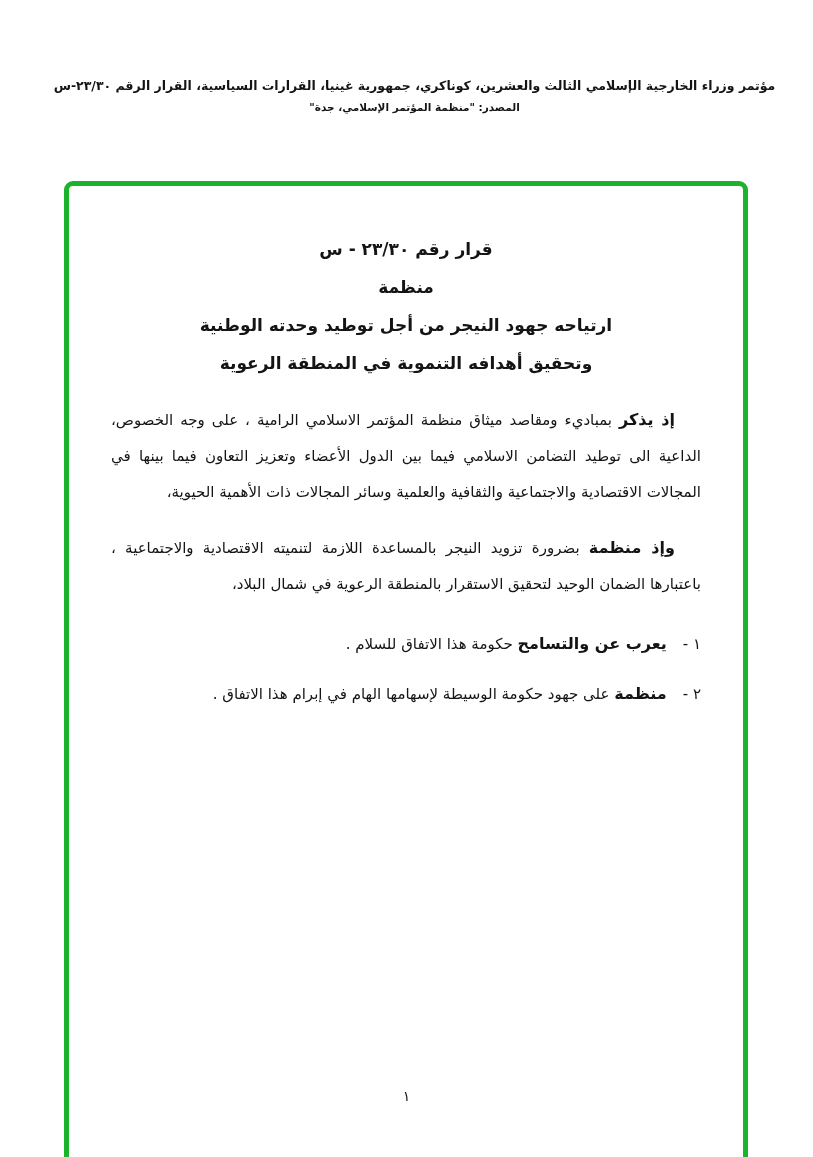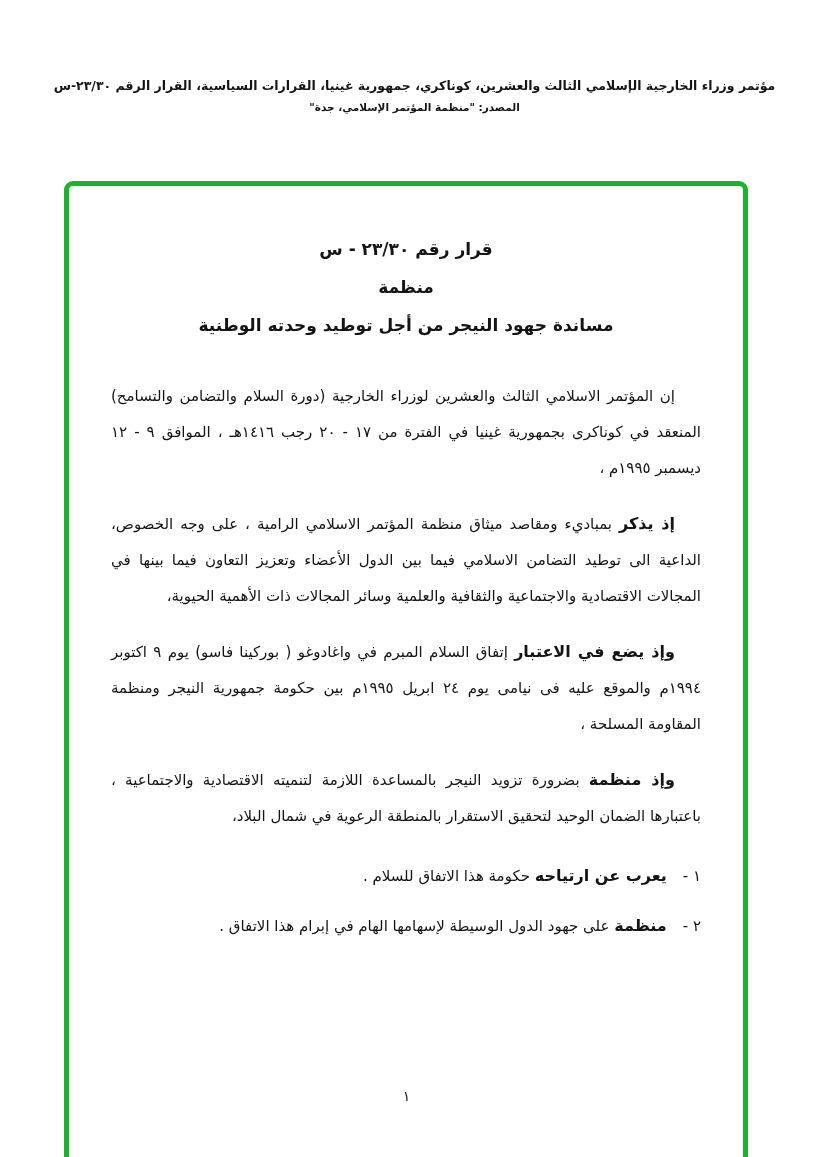--- a/index.html
+++ b/index.html
@@ -82,36 +82,35 @@
 <div class="doc-header" dir="rtl">
   <div class="h1">مؤتمر وزراء الخارجية الإسلامي الثالث والعشرين، كوناكري، جمهورية غينيا، القرارات السياسية، القرار الرقم ٢٣/٣٠-س</div>
   <div class="h2">المصدر: "منظمة المؤتمر الإسلامي، جدة"</div>
 </div>
 
 <div class="green-box">
 
   <div class="title-block" dir="rtl">
     <div>قرار رقم ٢٣/٣٠ - س</div>
     <div>منظمة</div>
-    <div>مساندة جهود النيجر من أجل توطيد وحدته الوطنية</div>
+    <div>ارتياحه جهود النيجر من أجل توطيد وحدته الوطنية</div>
+    <div>وتحقيق أهدافه التنموية في المنطقة الرعوية</div>
   </div>
 
-  <p class="para first lines-3" dir="rtl"><strong></strong><span>إن المؤتمر الاسلامي الثالث والعشرين لوزراء الخارجية (دورة السلام والتضامن والتسامح) المنعقد في كوناكرى بجمهورية غينيا في الفترة من ١٧ - ٢٠ رجب ١٤١٦هـ ، الموافق ٩ - ١٢ ديسمبر ١٩٩٥م ،</span></p>
 
   <p class="para lines-3" dir="rtl"><strong>إذ يذكر</strong><span> بمباديء ومقاصد ميثاق منظمة المؤتمر الاسلامي الرامية ، على وجه الخصوص، الداعية الى توطيد التضامن الاسلامي فيما بين الدول الأعضاء وتعزيز التعاون فيما بينها في المجالات الاقتصادية والاجتماعية والثقافية والعلمية وسائر المجالات ذات الأهمية الحيوية،</span></p>
 
-  <p class="para lines-3" dir="rtl"><strong>وإذ يضع في الاعتبار</strong><span> إتفاق السلام المبرم في واغادوغو ( بوركينا فاسو) يوم ٩ اكتوبر ١٩٩٤م والموقع عليه فى نيامى يوم ٢٤ ابريل ١٩٩٥م بين حكومة جمهورية النيجر ومنظمة المقاومة المسلحة ،</span></p>
 
   <p class="para lines-2" dir="rtl"><strong>وإذ منظمة</strong><span> بضرورة تزويد النيجر بالمساعدة اللازمة لتنميته الاقتصادية والاجتماعية ، باعتبارها الضمان الوحيد لتحقيق الاستقرار بالمنطقة الرعوية في شمال البلاد،</span></p>
 
   <div class="item" dir="rtl">
     <span class="num">١ -</span>
-    <span class="itext"><strong>يعرب عن ارتياحه</strong><span> حكومة هذا الاتفاق للسلام .</span></span>
+    <span class="itext"><strong>يعرب عن والتسامح</strong><span> حكومة هذا الاتفاق للسلام .</span></span>
   </div>
 
   <div class="item" dir="rtl">
     <span class="num">٢ -</span>
-    <span class="itext"><strong>منظمة</strong><span> على جهود الدول الوسيطة لإسهامها الهام في إبرام هذا الاتفاق .</span></span>
+    <span class="itext"><strong>منظمة</strong><span> على جهود حكومة الوسيطة لإسهامها الهام في إبرام هذا الاتفاق .</span></span>
   </div>
 
 </div>
 
 <div class="page-number">١</div>
 
 </body></html>

